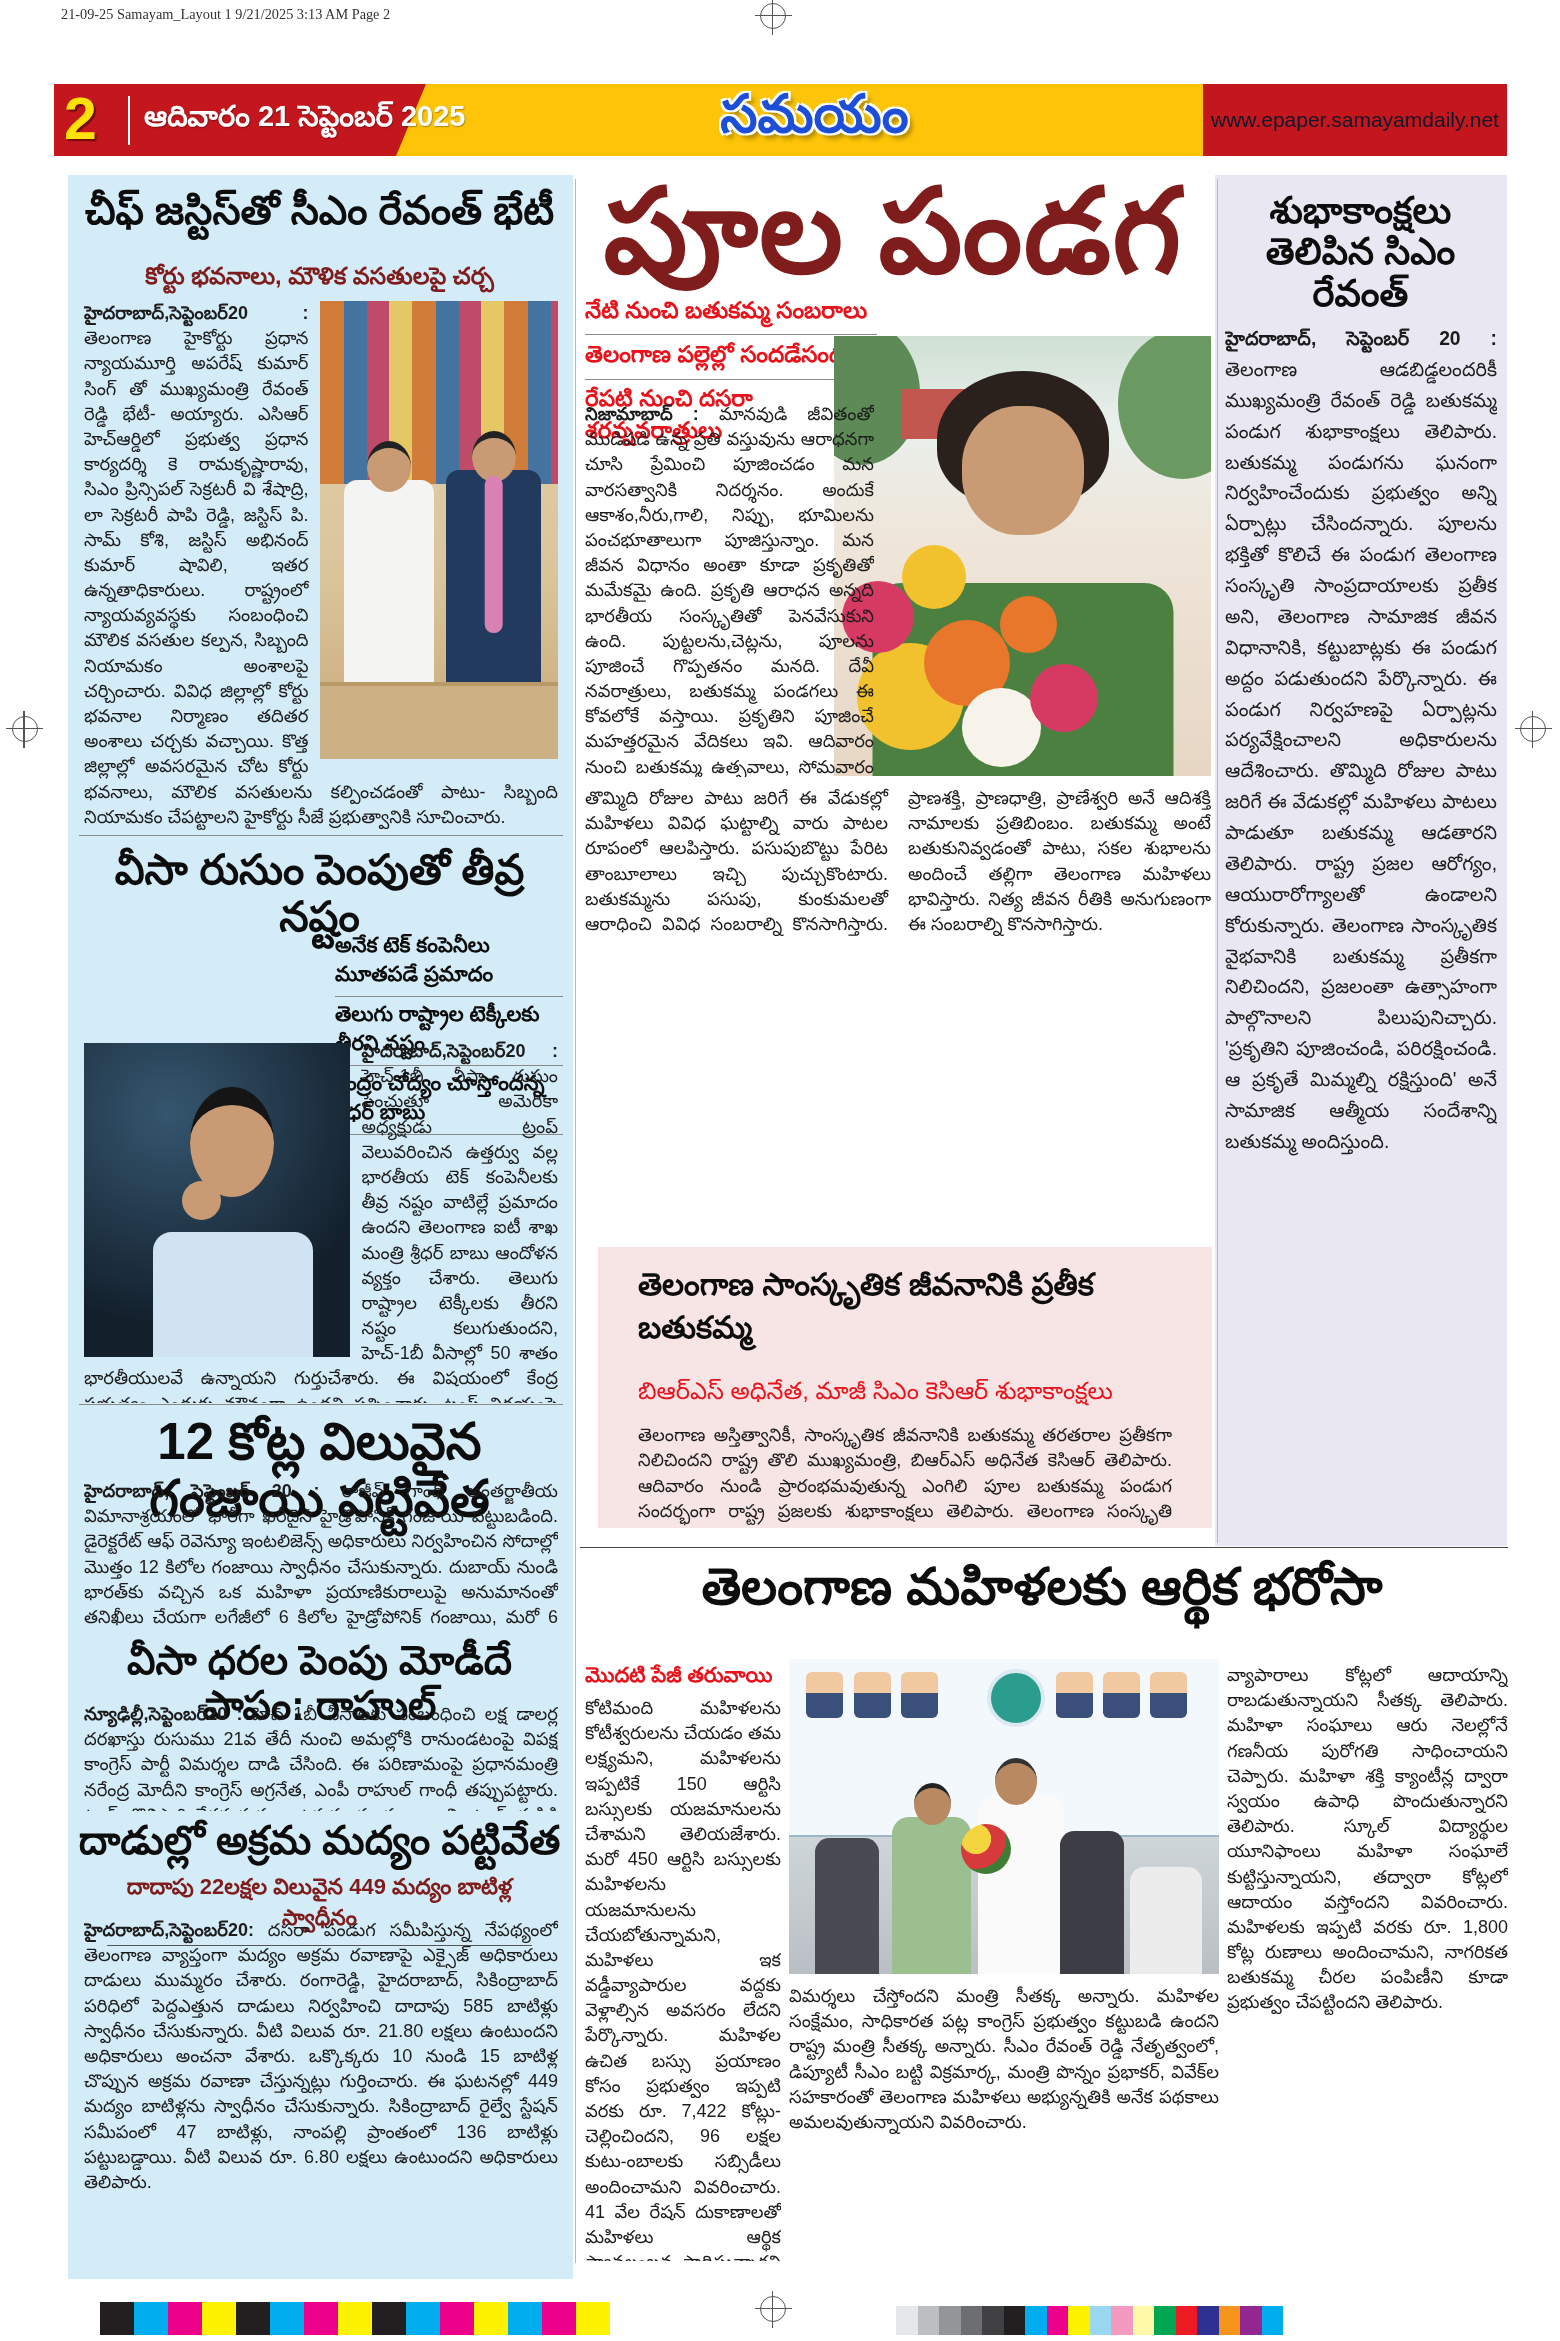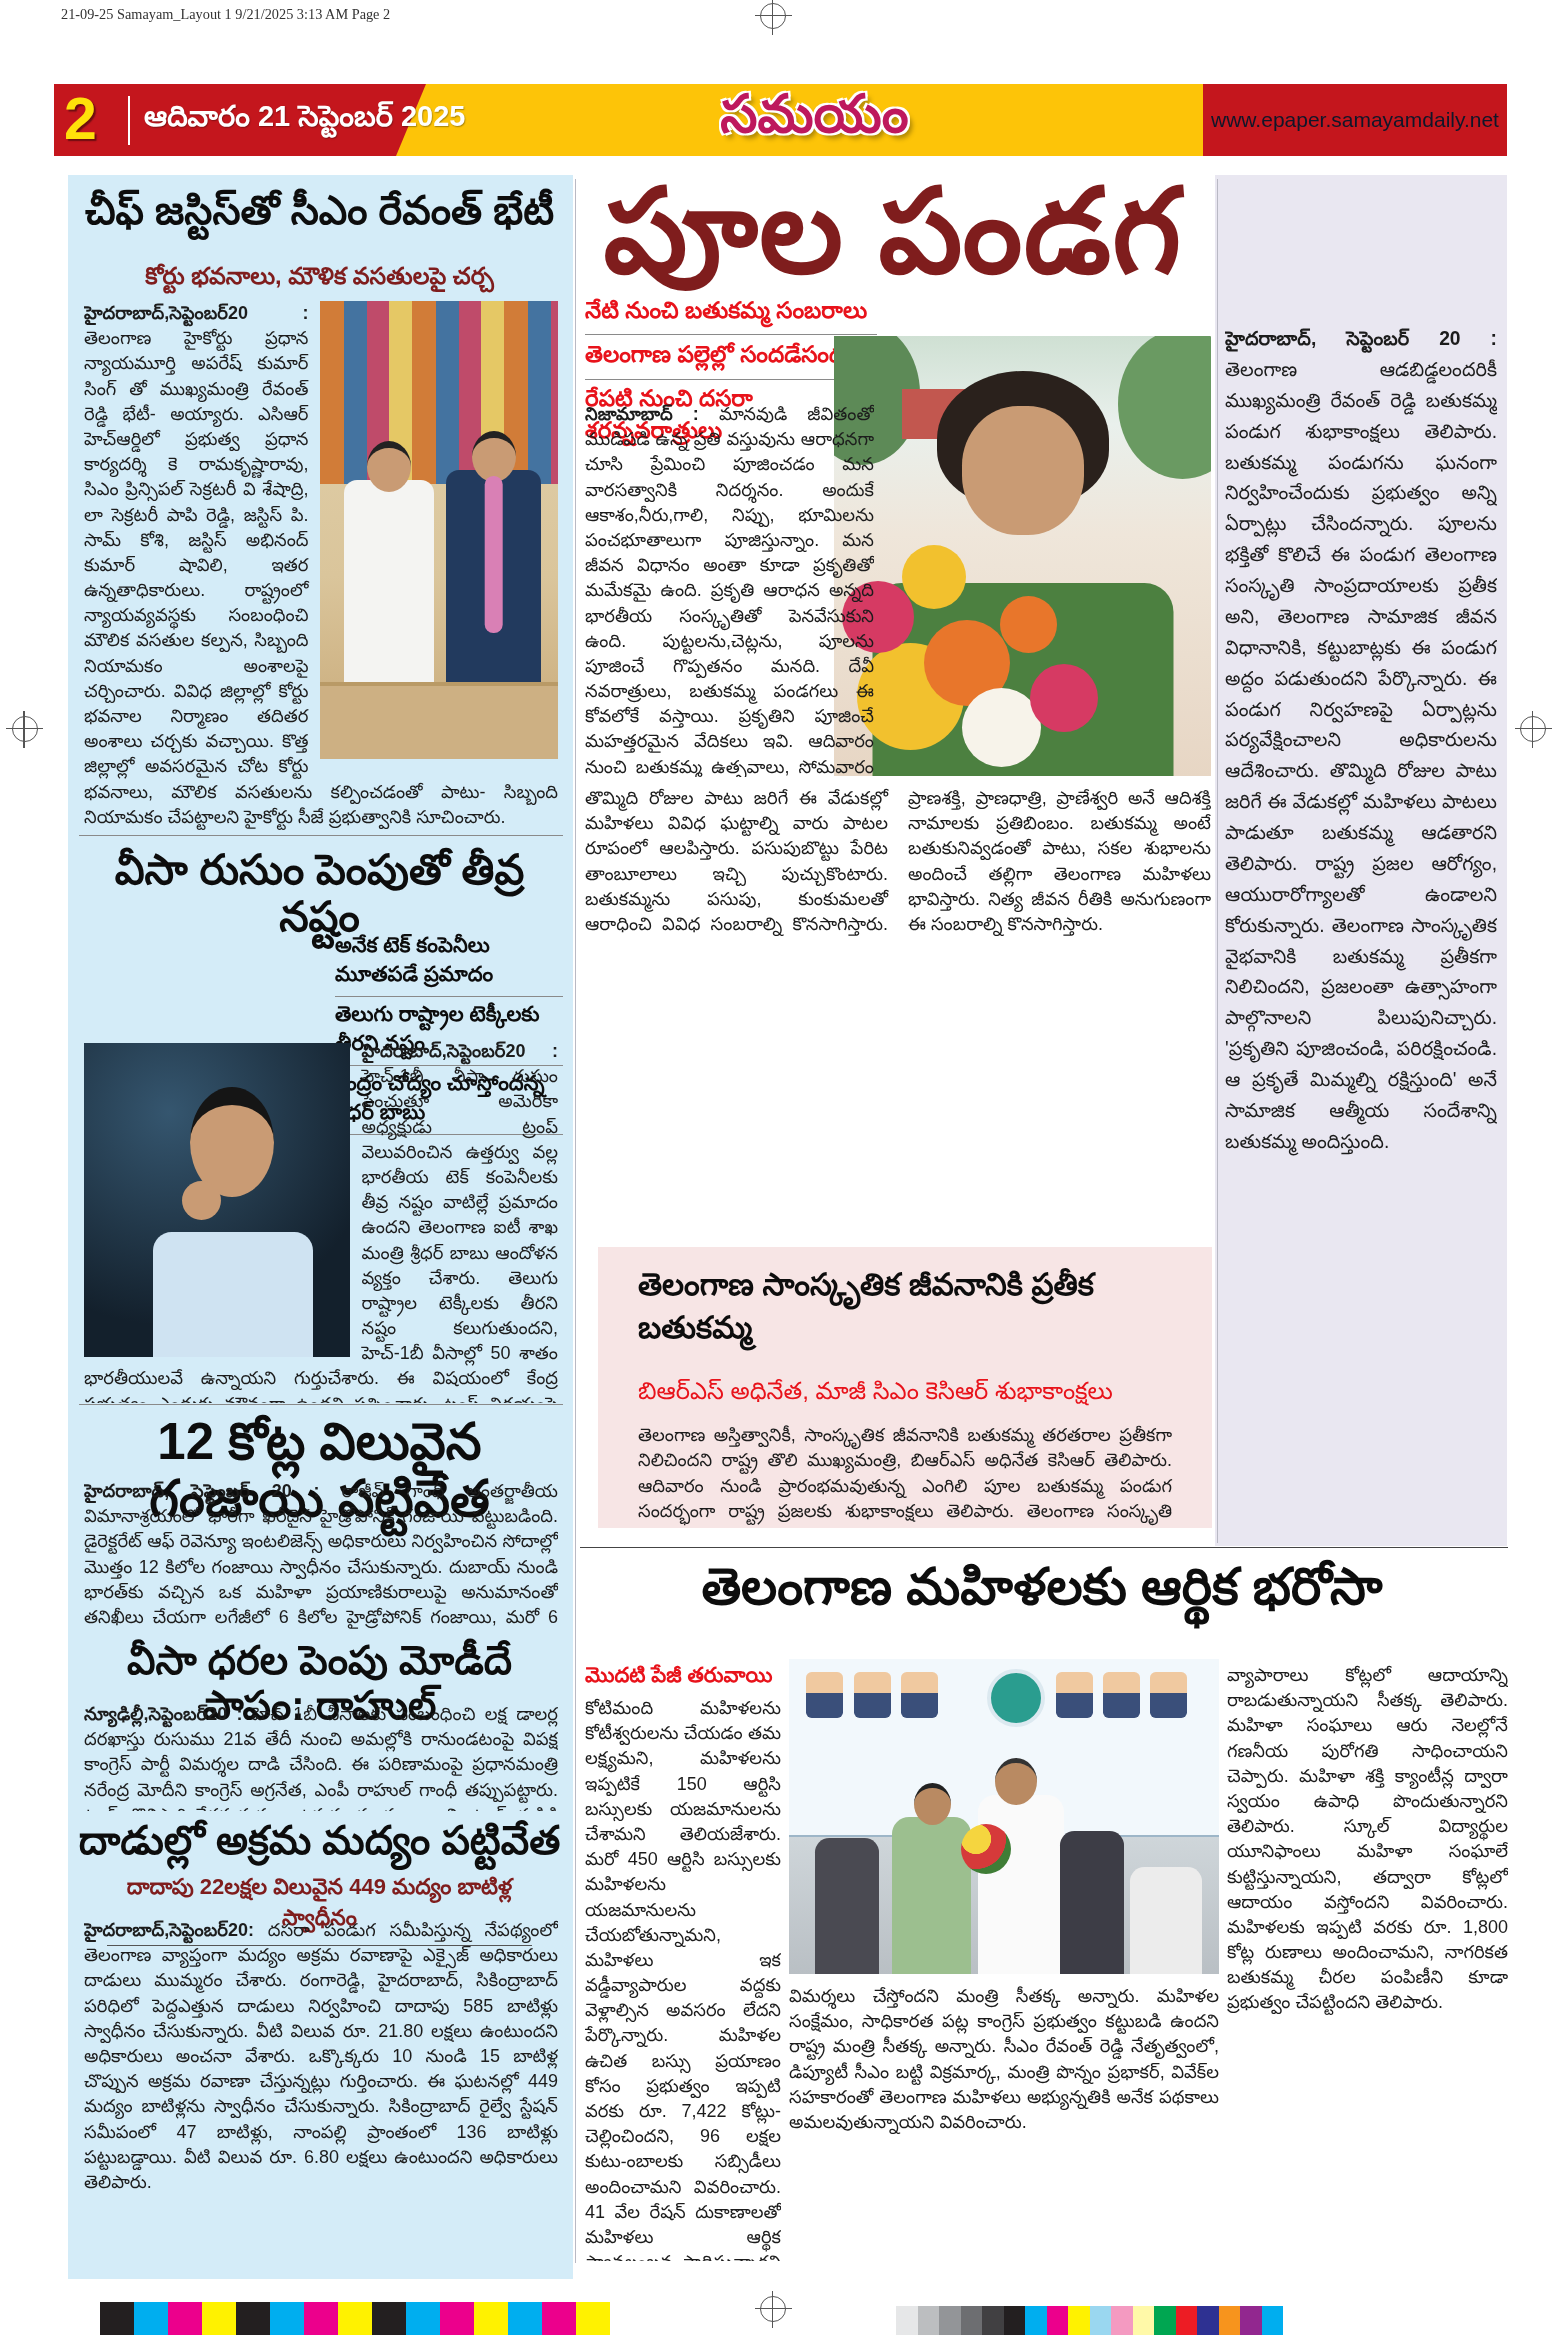--- a/index.html
+++ b/index.html
@@ -21,21 +21,21 @@
   .hdr{position:absolute;left:54px;top:84px;width:1453px;height:72px;background:#fdc408;}
   .hdr-left{position:absolute;left:0;top:0;width:372px;height:72px;background:#c4161d;
             clip-path:polygon(0 0,372px 0,342px 100%,0 100%);}
   .hdr-right{position:absolute;left:1149px;top:0;width:304px;height:72px;background:#c4161d;}
   .pgnum{position:absolute;left:10px;top:1.4px;font-size:59px;font-weight:900;color:#ffe10a;
          text-shadow:2.1px 2.1px 1.4px rgba(0,0,0,.45);line-height:69px;}
   .hdr-div{position:absolute;left:74px;top:11.5px;width:2.1px;height:49px;background:#ffffff;}
   .hdr-date{position:absolute;left:90px;top:0;height:72px;display:flex;align-items:center;
             font-size:29px;font-weight:700;color:#ffffff;text-shadow:0.7px 1.4px 1.4px rgba(0,0,0,.35);}
   .masthead{position:absolute;left:372px;width:777px;top:0;height:72px;display:flex;align-items:center;justify-content:center;
-            font-size:53px;font-weight:900;color:#be185d;
+            font-size:53px;font-weight:900;color:#1d4ed8;
             text-shadow:2.1px 2.1px 0 #fff,-2.1px -2.1px 0 #fff,2.1px -2.1px 0 #fff,-2.1px 2.1px 0 #fff,4.3px 5px 5px rgba(0,0,0,.35);}
   .hdr-url{position:absolute;left:1149px;width:304px;top:0;height:72px;display:flex;align-items:center;justify-content:center;
            font-size:21px;color:#0f172a;}
 
   
   .bg-left{position:absolute;left:68px;top:175px;width:505px;height:2104px;background:#d4ecf8;}
   .bg-right{position:absolute;left:1215px;top:175px;width:292px;height:1371px;background:#e9e7f1;}
   .vrule{position:absolute;width:1.4px;background:#b9b9c4;}
   .v1{left:575px;top:179px;height:2084px;} .v2{left:1217px;top:179px;height:1364px;}
   .hrule{position:absolute;height:1.4px;background:#6d6d6d;}
@@ -311,19 +311,20 @@
     <div class="ev-dark2"></div>
     <div class="ev-white2"></div>
   </div>
   <div class="body b26 mh-col2">
     <span>విమర్శలు చేస్తోందని మంత్రి సీతక్క అన్నారు. మహిళల సంక్షేమం, సాధికారత పట్ల కాంగ్రెస్ ప్రభుత్వం కట్టుబడి ఉందని రాష్ట్ర మంత్రి సీతక్క అన్నారు. సీఎం రేవంత్ రెడ్డి నేతృత్వంలో, డిప్యూటీ సీఎం బట్టి విక్రమార్క, మంత్రి పొన్నం ప్రభాకర్, వివేక్‌ల సహకారంతో తెలంగాణ మహిళలు అభ్యున్నతికి అనేక పథకాలు అమలవుతున్నాయని వివరించారు.</span>
   </div>
   <div class="body b26 mh-col3">
     <span>వ్యాపారాలు కోట్లలో ఆదాయాన్ని రాబడుతున్నాయని సీతక్క తెలిపారు. మహిళా సంఘాలు ఆరు నెలల్లోనే గణనీయ పురోగతి సాధించాయని చెప్పారు. మహిళా శక్తి క్యాంటీన్ల ద్వారా స్వయం ఉపాధి పొందుతున్నారని తెలిపారు. స్కూల్ విద్యార్థుల యూనిఫాంలు మహిళా సంఘాలే కుట్టిస్తున్నాయని, తద్వారా కోట్లలో ఆదాయం వస్తోందని వివరించారు. మహిళలకు ఇప్పటి వరకు రూ. 1,800 కోట్ల రుణాలు అందించామని, నాగరికత బతుకమ్మ చీరల పంపిణీని కూడా ప్రభుత్వం చేపట్టిందని తెలిపారు.</span>
   </div>
 
+  <div class="headline rw-headline">శుభాకాంక్షలు తెలిపిన సిఎం రేవంత్</div>
   <div class="body rw-body">
     <span class="dl">హైదరాబాద్, సెప్టెంబర్ 20 :</span>
     <span>తెలంగాణ ఆడబిడ్డలందరికీ ముఖ్యమంత్రి రేవంత్ రెడ్డి బతుకమ్మ పండుగ శుభాకాంక్షలు తెలిపారు. బతుకమ్మ పండుగను ఘనంగా నిర్వహించేందుకు ప్రభుత్వం అన్ని ఏర్పాట్లు చేసిందన్నారు. పూలను భక్తితో కొలిచే ఈ పండుగ తెలంగాణ సంస్కృతి సాంప్రదాయాలకు ప్రతీక అని, తెలంగాణ సామాజిక జీవన విధానానికి, కట్టుబాట్లకు ఈ పండుగ అద్దం పడుతుందని పేర్కొన్నారు. ఈ పండుగ నిర్వహణపై ఏర్పాట్లను పర్యవేక్షించాలని అధికారులను ఆదేశించారు. తొమ్మిది రోజుల పాటు జరిగే ఈ వేడుకల్లో మహిళలు పాటలు పాడుతూ బతుకమ్మ ఆడతారని తెలిపారు. రాష్ట్ర ప్రజల ఆరోగ్యం, ఆయురారోగ్యాలతో ఉండాలని కోరుకున్నారు. తెలంగాణ సాంస్కృతిక వైభవానికి బతుకమ్మ ప్రతీకగా నిలిచిందని, ప్రజలంతా ఉత్సాహంగా పాల్గొనాలని పిలుపునిచ్చారు. 'ప్రకృతిని పూజించండి, పరిరక్షించండి. ఆ ప్రకృతే మిమ్మల్ని రక్షిస్తుంది' అనే సామాజిక ఆత్మీయ సందేశాన్ని బతుకమ్మ అందిస్తుంది.</span>
   </div>
 
 </div>
 
 
 </body></html>

